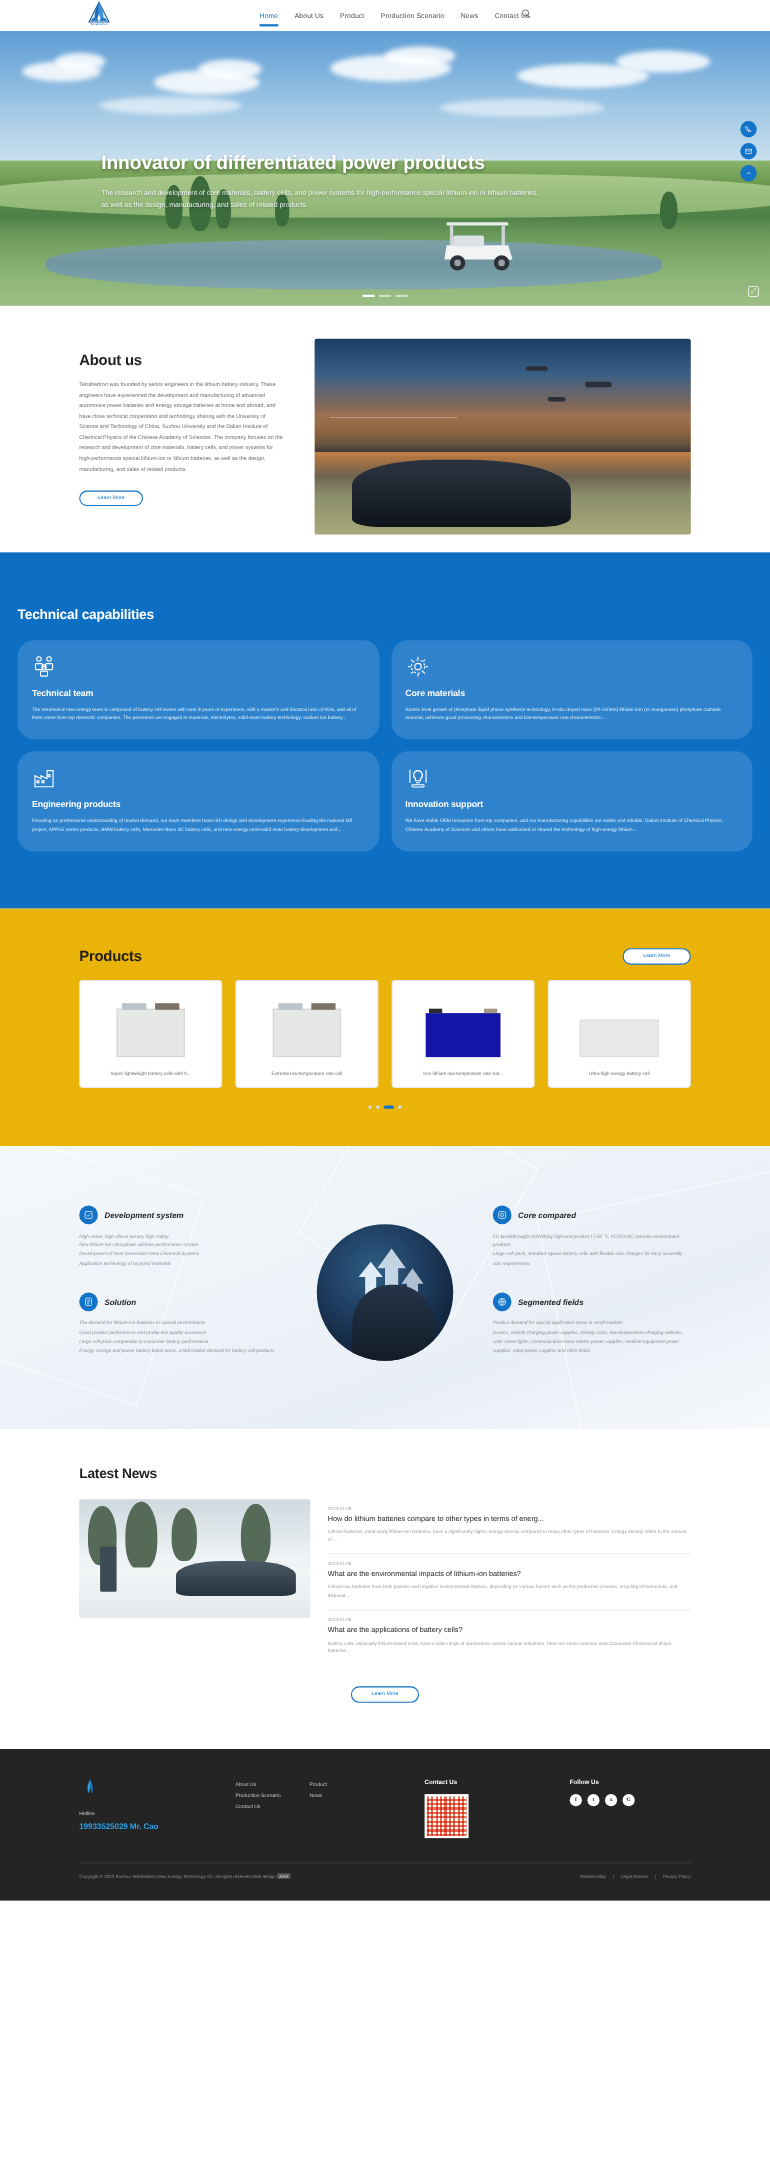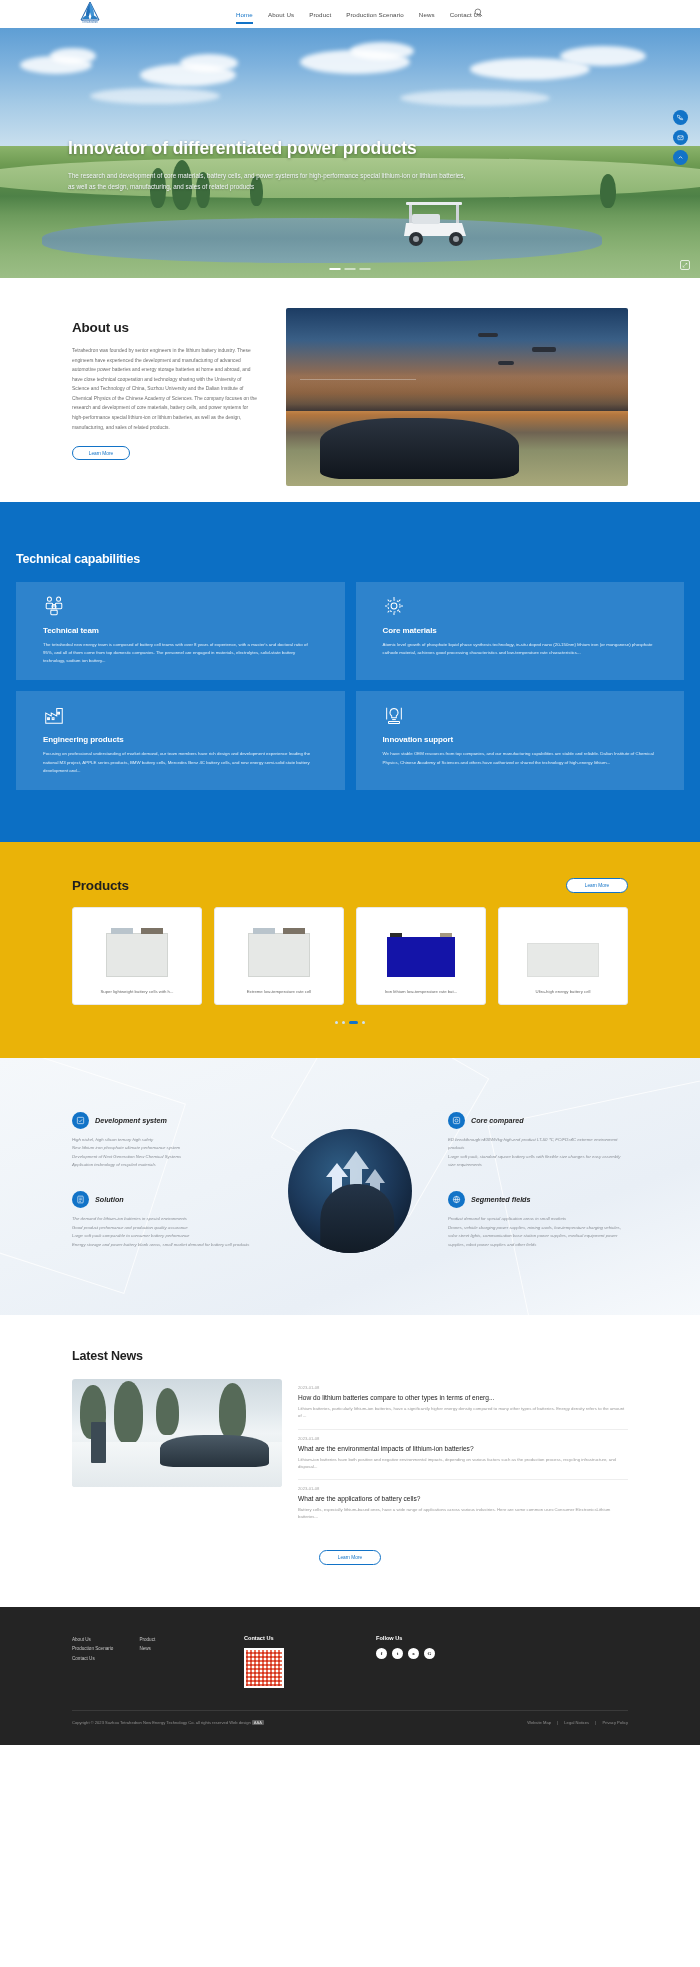--- a/index.html
+++ b/index.html
@@ -47,21 +47,21 @@
   .fairway {
     position:absolute; left:-5%; right:-5%; top:52%; height:16%;
     background:linear-gradient(#a9c88c,#8cb472); border-radius:50%/60%;
   }
   .water {
     position:absolute; left:6%; right:14%; top:76%; height:18%;
     background:linear-gradient(#7fa2ae,#6d93a6 45%,#7ea4b4); border-radius:46%/44%;
     opacity:.9;
   }
   .tree { position:absolute; background:#3c6b3c; border-radius:50% 50% 42% 42%; }
-  .hero-copy { position:absolute; left:68px; top:110px; width:420px; z-index:6; }
+  .hero-copy { position:absolute; left:92px; top:110px; width:420px; z-index:6; }
   .hero-h1 {
     font-size:17.5px; font-weight:bold; color:#fff; letter-spacing:-.1px;
     text-shadow:0 1px 3px rgba(0,0,0,.35); line-height:1.25;
   }
   .hero-p {
     margin-top:10px; font-size:6.3px; color:#f2f6f9; line-height:1.75;
     text-shadow:0 1px 2px rgba(0,0,0,.3); width:405px;
   }
   .cart { position:absolute; left:392px; top:168px; width:86px; height:52px; z-index:5; }
   .hero-dots { position:absolute; left:50%; transform:translateX(-50%); bottom:8px; display:flex; gap:4px; z-index:8; }
@@ -102,21 +102,21 @@
     position:absolute; left:10%; bottom:4%; width:58%; height:34%;
     background:linear-gradient(#2b3440,#10151c); border-radius:38% 46% 14% 12%;
   }
   .drone { position:absolute; background:#2a2f38; border-radius:2px; }
 
   
   .tech { background:#0c6fc4; padding:34px 0 36px; }
   .tech-inner { width:668px; margin:16px auto; }
   .tech h2 { font-size:12.5px; color:#fff; font-weight:bold; letter-spacing:-.2px; }
   .tech-grid { margin-top:16px; display:grid; grid-template-columns:1fr 1fr; gap:11px; }
-  .tcard { background:rgba(255,255,255,.14); border-radius:0; padding:13px 27px 15px; }
+  .tcard { background:rgba(255,255,255,.14); border-radius:15px; padding:13px 13px 15px; }
   .tcard .ico { width:22px; height:22px; margin-bottom:9px; }
   .tcard .ico svg { display:block; }
   .tcard h3 { font-size:8px; color:#fff; font-weight:bold; letter-spacing:-.1px; }
   .tcard p { margin-top:6px; font-size:4.4px; line-height:1.85; color:#e3f0fb; }
 
   
   .products { background:#eab308; padding:36px 0 34px; }
   .prod-inner { width:556px; margin:0 auto; }
   .prod-head { display:flex; align-items:center; justify-content:space-between; }
   .btn-pill {
@@ -573,20 +573,30 @@
             <div class="ndesc">Battery cells, especially lithium-based ones, have a wide range of applications across various industries. Here are some common uses:Consumer ElectronicsLithium batteries...</div>
           </div>
         </div>
       </div>
       <div class="btn-pill news-btn">Learn More</div>
     </div>
   </div>
 
   <div class="footer">
     <div class="footer-inner">
+      <div class="f-logo">
+        <div class="fl-mark">
+          <svg width="20" height="16" viewBox="0 0 24 20">
+            <path d="M12 2 C9 7 8 13 10 18 C12 14 13 7 12 2 Z" fill="#2f9fe0"></path>
+            <path d="M12 2 C15 7 16 13 14 18 C12 14 11 7 12 2 Z" fill="#1a6fb5"></path>
+          </svg>
+        </div>
+        <div class="f-hot">Hotline</div>
+        <div class="f-phone">19933525029 Mr. Cao</div>
+      </div>
 
       <div class="f-links">
         <ul>
           <li>About Us</li>
           <li>Production Scenario</li>
           <li>Contact Us</li>
         </ul>
         <ul>
           <li>Product</li>
           <li>News</li>

